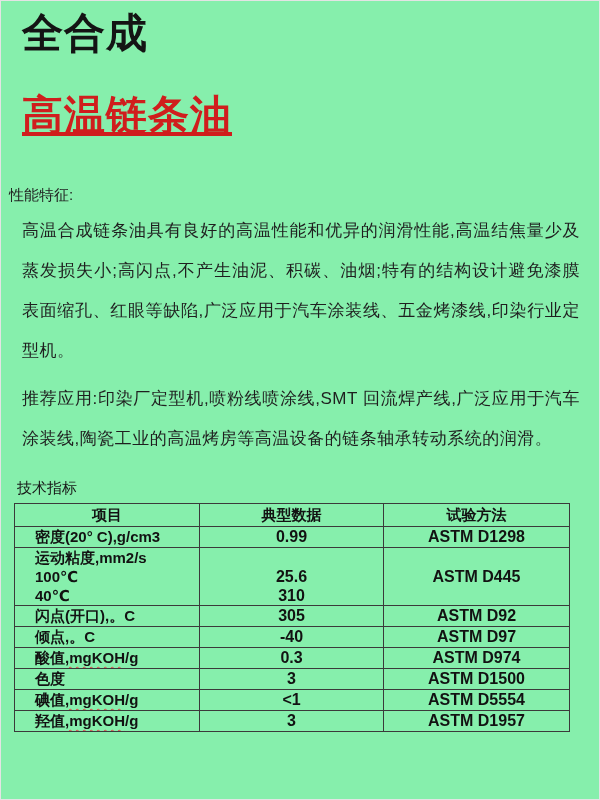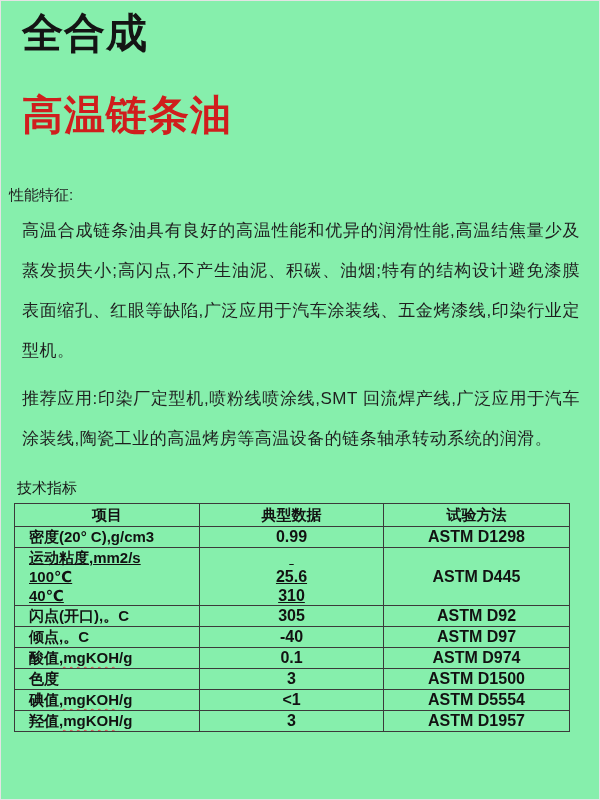--- a/index.html
+++ b/index.html
@@ -9,46 +9,46 @@
     color:#1f1f1f;
   }
   .page{
     width:600px;height:800px;box-sizing:border-box;
     border:1px solid #e4e4e4;overflow:hidden;background:#86efac;
   }
   .title{
     font-weight:bold;font-size:41px;line-height:48px;
     margin:8px 20px 0 21px;color:#141414;letter-spacing:1px;
   }
-  .title.red{margin-top:34px;color:#d01d1d;}
+  .title.red{margin-top:34px;color:#d01d1d;text-decoration:underline;}
   .sec-heading{
     margin:44px 20px 0 8px;font-size:15px;line-height:24px;
   }
   .para{
     margin:4px 19px 0 21px;font-size:17px;line-height:40px;
     text-align:justify;letter-spacing:0.5px;
   }
   .para.apps{margin-top:8px;}
   .table-heading{
     margin:18px 0 0 16px;font-size:15px;line-height:22px;color:#161616;
   }
   table.specs{
     border-collapse:collapse;table-layout:fixed;
     margin:4px 0 0 13px;width:555px;
     font-weight:600;color:#121212;
   }
   table.specs th,table.specs td{
-    border:1px solid #3a3a3a;padding:0 14px;overflow:hidden;
+    border:1px solid #3a3a3a;padding:0 20px;overflow:hidden;
   }
   table.specs th{
     height:22px;font-size:15px;text-align:center;font-weight:bold;
   }
   td.c-item{height:20px;font-size:15px;text-align:left;padding-left:7px;}
   td.c-val,td.c-method{font-size:16px;text-align:center;}
-  td .cl{line-height:19px;min-height:19px;white-space:nowrap;text-decoration:underline;}
+  td .cl{line-height:19px;min-height:19px;white-space:nowrap;}
   .spell{
     text-decoration-line:underline;
     text-decoration-style:wavy;
     text-decoration-color:#e04545;
     text-decoration-thickness:1px;
     text-underline-offset:3px;
     text-decoration-skip-ink:none;
   }
 </style>
 </head>
@@ -103,21 +103,21 @@
           <td class="c-val">305</td>
           <td class="c-method">ASTM D92</td>
         </tr>
         <tr>
           <td class="c-item">倾点,。C</td>
           <td class="c-val">-40</td>
           <td class="c-method">ASTM D97</td>
         </tr>
         <tr>
           <td class="c-item">酸值<span class="spell">,mgKOH</span>/g</td>
-          <td class="c-val">0.1</td>
+          <td class="c-val">0.3</td>
           <td class="c-method">ASTM D974</td>
         </tr>
         <tr>
           <td class="c-item">色度</td>
           <td class="c-val">3</td>
           <td class="c-method">ASTM D1500</td>
         </tr>
         <tr>
           <td class="c-item">碘值<span class="spell">,mgKOH</span>/g</td>
           <td class="c-val">&lt;1</td>

